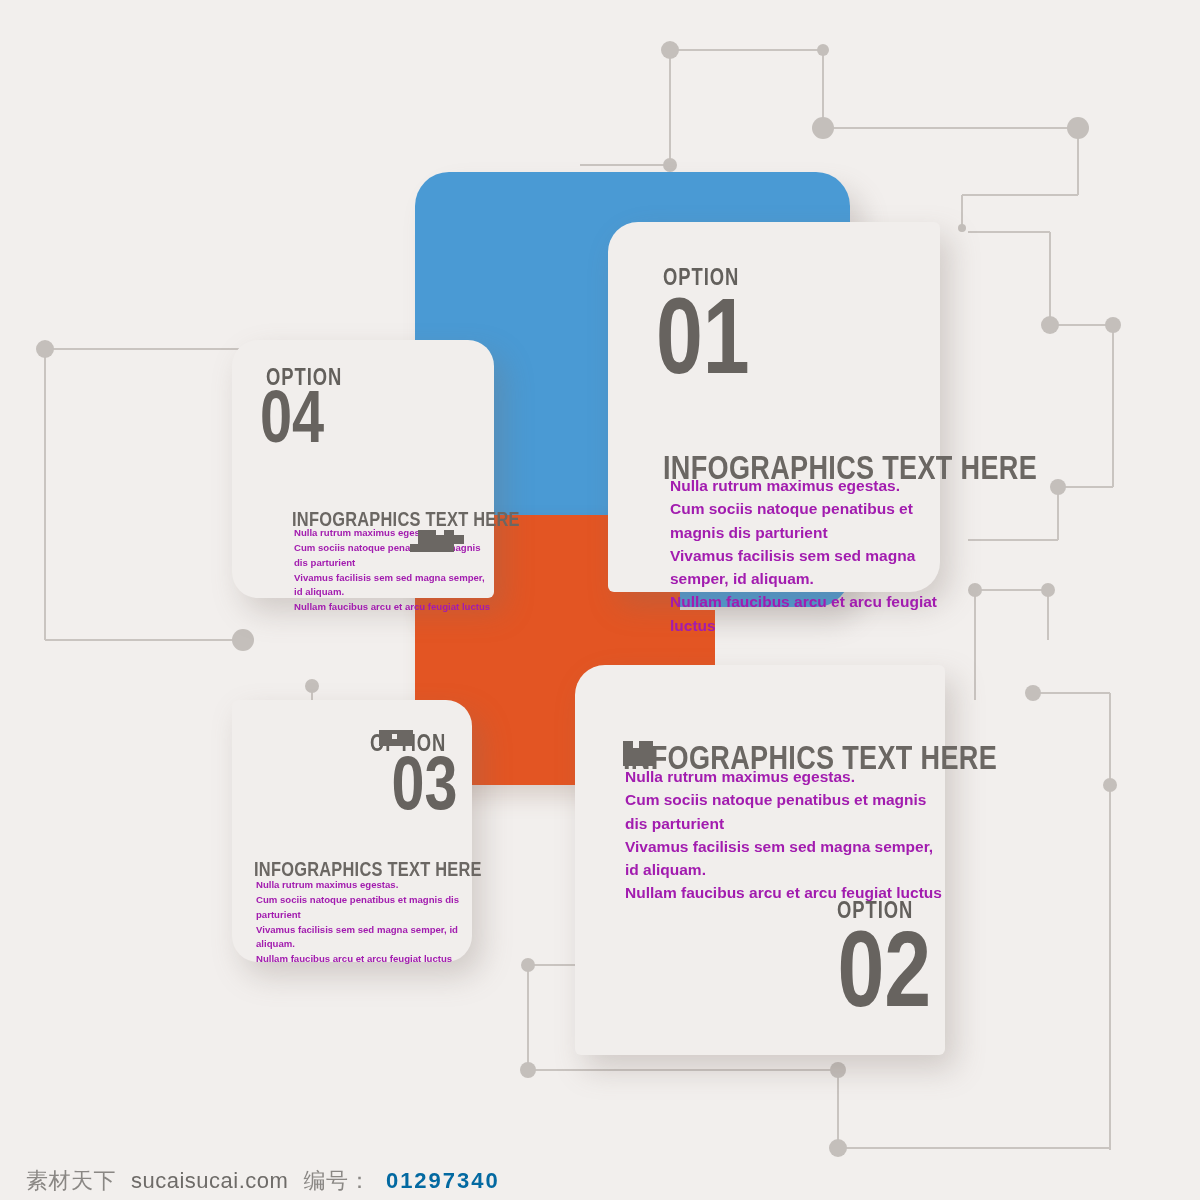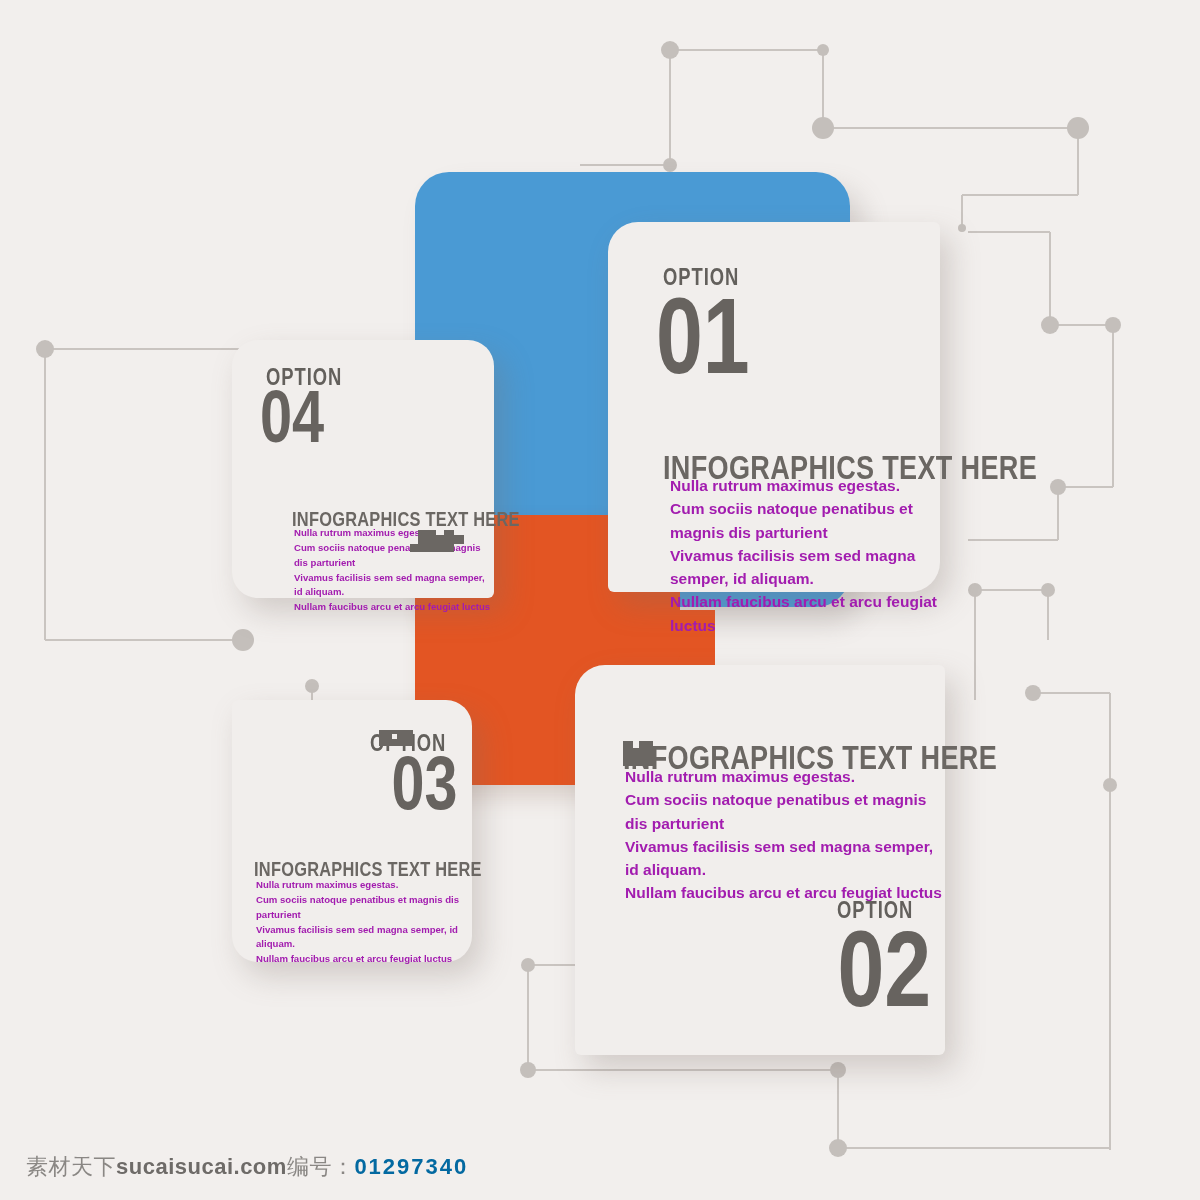--- a/index.html
+++ b/index.html
@@ -142,31 +142,31 @@
 
   
   .glitch {
     position: absolute;
     background: #6b6763;
   }
 
   
   .watermark {
     position: absolute;
-    left: 26px; bottom: 18px;
+    left: 26px; bottom: 4px;
     display: flex;
     align-items: baseline;
-    gap: 0;
+    gap: 15px;
     font-size: 22px;
     color: #8a8784;
     letter-spacing: 0.5px;
     white-space: nowrap;
     justify-content: flex-end;
   }
-  .watermark .wm-site { font-weight: 700; color: #6e6b68; margin-top: 24px; }
+  .watermark .wm-site { font-weight: 400; color: #6e6b68; margin-top: 24px; }
   .watermark .wm-id   { font-weight: 700; color: #0369a1; letter-spacing: 2px; }
 </style>
 </head>
 <body>
 
 <div id="stage">
 
   <svg class="net" viewBox="0 0 1200 1200" xmlns="http://www.w3.org/2000/svg">
     <g stroke="#c9c4c0" stroke-width="2" fill="none">
 

